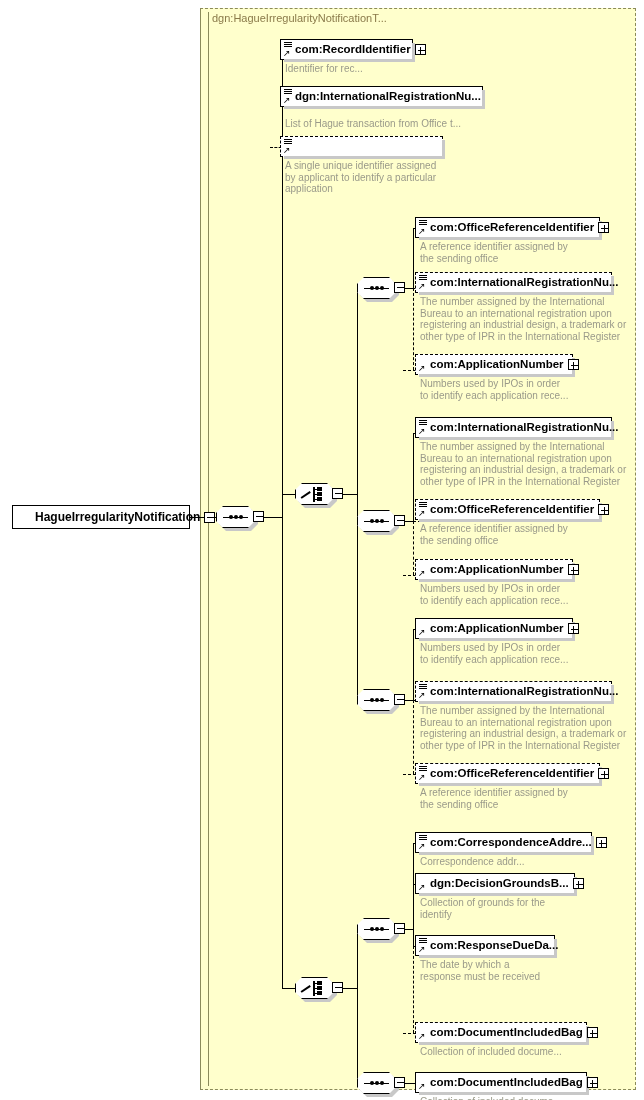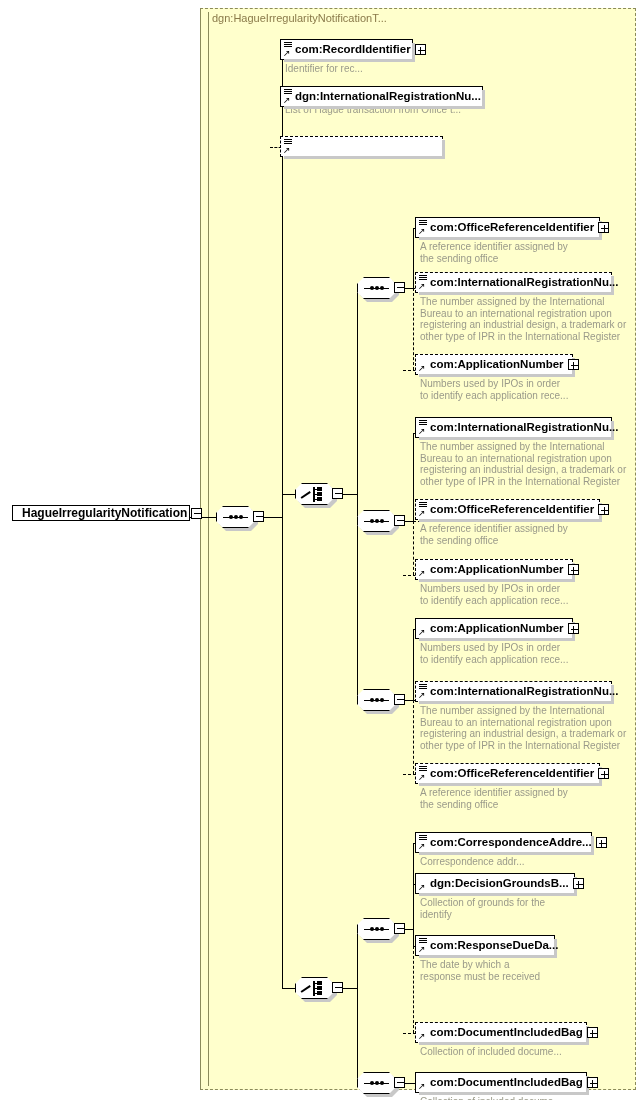--- a/index.html
+++ b/index.html
@@ -122,27 +122,28 @@
     content:"";position:absolute;left:2px;top:4.5px;width:7px;height:1px;background:#000;
   }
   .plusbox.plus::after{
     content:"";position:absolute;left:4.5px;top:2px;width:1px;height:7px;background:#000;
   }
 
   
   .rootbox{
     position:absolute;
     box-sizing:border-box;
-    height:16px;
+    height:24px;
     background:#ffffff;
     border:1px solid #000;
     display:flex;
     align-items:center;
     justify-content:space-between;
     z-index:6;
+    padding-left:13px;
   }
   .rootbox .nodelabel{font-size:12px;padding-left:9px;line-height:22px;}
 
   
   .anno{
     position:absolute;
     color:#9a9a8a;
     font-size:10px;
     line-height:11.5px;
     white-space:pre;
@@ -249,33 +250,36 @@
     <span class="el-icon">
       <span class="l1"></span>
         <span class="l2"></span>
         <span class="l3"></span>
       <span class="arw">↗</span>
     </span>
     <span class="nodelabel">dgn:InternationalRegistrationNu...</span>
     <span class="shadow"></span>
     <span class="rshadow"></span>
   </div>
-  <div class="anno" style="left:285px; top:104px;">List of Hague transaction from Office t...</div>
+  <div class="anno" style="left:285px; top:118px;">List of Hague transaction from Office t...</div>
 
   <div class="dln h" style="left:270px; top:147px; width:16px;"></div>
   <div class="nodebox opt" style="left:280px; top:136px; width:163px;">
     <span class="el-icon">
       <span class="l1"></span>
         <span class="l2"></span>
         <span class="l3"></span>
       <span class="arw">↗</span>
     </span>
     <span class="shadow"></span>
     <span class="rshadow"></span>
   </div>
+  <div class="anno" style="left:285px; top:160px;">A single unique identifier assigned
+by applicant to identify a particular
+application</div>
 
   <div class="ln h" style="left:282px; top:494px; width:13px;"></div>
   <div class="comp" style="left:295px; top:483px;">
     <span class="octshadow"></span>
     <span class="oct"></span>
     <span class="chg">
       <span class="diag"></span>
       <span class="vbar"></span>
       <span class="hb" style="top:1.5px;"></span>
       <span class="hb" style="top:6.5px;"></span>

